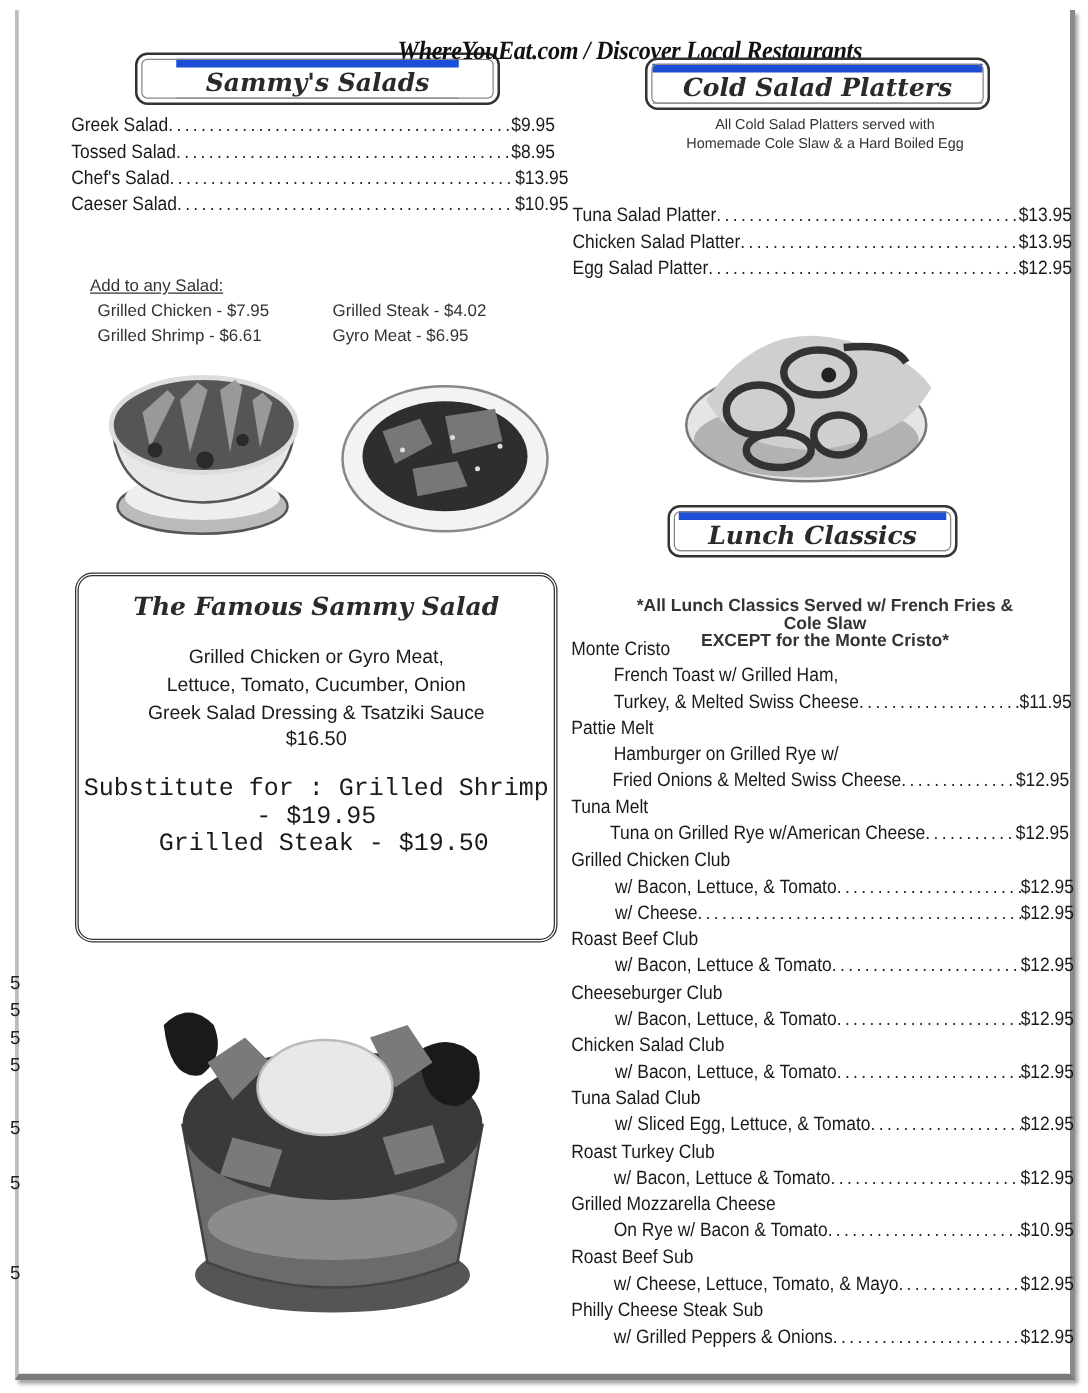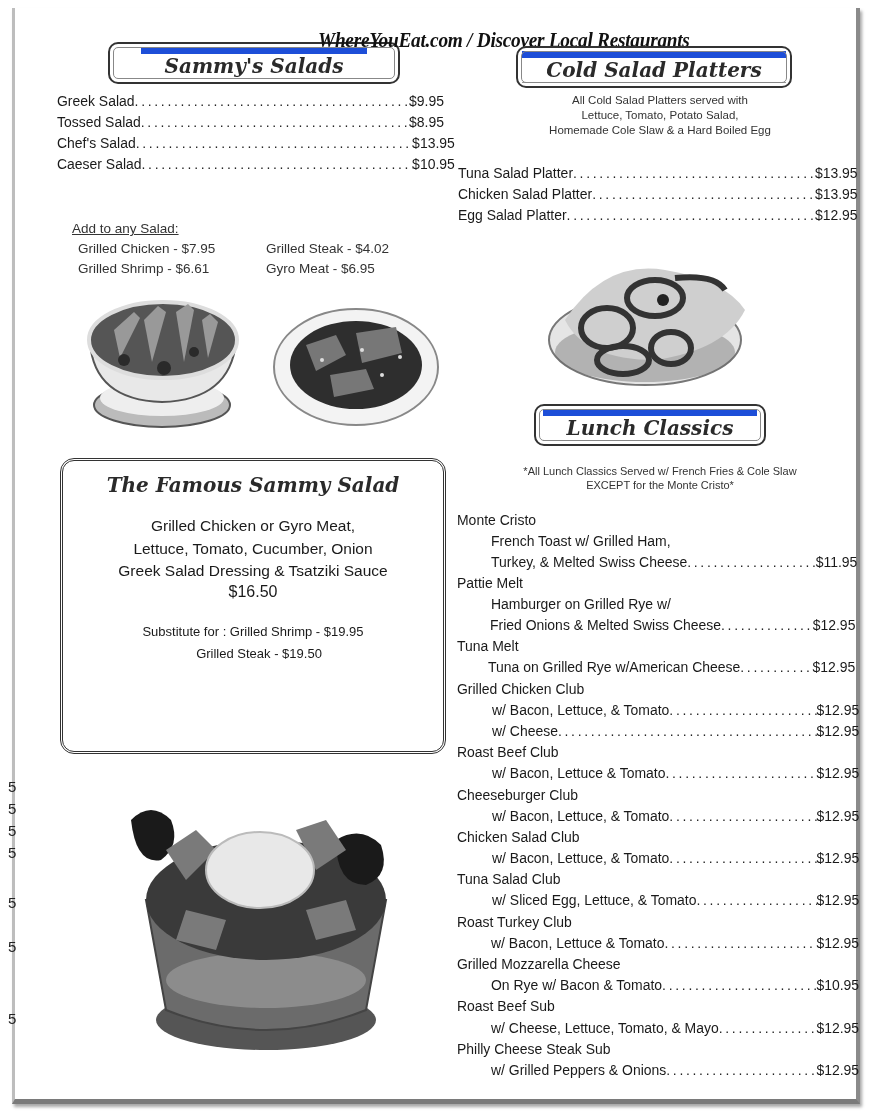--- a/index.html
+++ b/index.html
@@ -48,21 +48,21 @@
       position: absolute; left: 60px; top: 458px; width: 386px; height: 296px;
       border: 3px double #333; border-radius: 14px; background: #fff;
       text-align: center;
     }
     .famous .title {
       margin-top: 12px; font-family: "DejaVu Serif", serif; font-style: italic; font-weight: bold;
       font-size: 20px; color: #2a2a2a;
     }
     .famous .desc { margin-top: 18px; font-size: 15.5px; line-height: 22.5px; }
     .famous .price { font-size: 16px; }
-    .famous .sub { margin-top: 20px; font-size: 13px; line-height: 22px; }
+    .famous .sub { margin-top: 20px; font-size: 20px; line-height: 22px; font-family: Liberation Mono, monospace; }
     .lc-item { position: absolute; font-size: 15.5px; line-height: 21px; white-space: nowrap; transform: scaleX(0.9); transform-origin: left center; }
     .edge { position: absolute; left: 8px; font-size: 15px; color: #222; }
   </style>
 </head>
 <body>
 
 <div class="page"></div>
 
 <div class="edge" style="top:778px">5</div>
 <div class="edge" style="top:800px">5</div>
@@ -173,21 +173,20 @@
   <ellipse cx="134" cy="90" rx="54" ry="38" fill="#e8e8e8" stroke="#bbb" stroke-width="2"></ellipse>
 </svg>
 
 <div class="watermark">WhereYouEat.com / Discover Local Restaurants</div>
 
 <div class="banner" style="left:516px; top:46px; width:276px;">
   <span class="inner">Cold Salad Platters</span>
 </div>
 <div class="note" style="left:520px; top:93px; width:280px;">
   <div>All Cold Salad Platters served with</div>
-  <div>Lettuce, Tomato, Potato Salad,</div>
   <div>Homemade Cole Slaw &amp; a Hard Boiled Egg</div>
 </div>
 
 <div class="mline" style="left:458px; top:162px; width:444px;">
   <span class="name">Tuna Salad Platter</span>
     <span class="dots"></span>
     <span class="price">$13.95</span>
 </div>
 <div class="mline" style="left:458px; top:183px; width:444px;">
   <span class="name">Chicken Salad Platter</span>
@@ -210,21 +209,21 @@
     <ellipse cx="78" cy="100" rx="26" ry="14"></ellipse>
     <ellipse cx="126" cy="88" rx="20" ry="16"></ellipse>
     <path d="M130 18 q40 -4 50 12"></path>
   </g>
   <circle cx="118" cy="40" r="6" fill="#222"></circle>
 </svg>
 
 <div class="banner" style="left:534px; top:404px; width:232px;">
   <span class="inner">Lunch Classics</span>
 </div>
-<div class="note" style="left:500px; top:464px; width:320px; font-size:11px; line-height:14px;">
+<div class="note" style="left:500px; top:477px; width:320px; font-size:14px; line-height:14px;font-weight:bold;">
   <div>*All Lunch Classics Served w/ French Fries &amp; Cole Slaw</div>
   <div>EXCEPT for the Monte Cristo*</div>
 </div>
 
 <div class="lc-item" style="left:457px; top:509px;">Monte Cristo</div>
 <div class="lc-item" style="left:491px; top:530px;">French Toast w/ Grilled Ham,</div>
 <div class="mline" style="left:491px; top:551px; width:407px;">
   <span class="name">Turkey, &amp; Melted Swiss Cheese</span>
     <span class="dots"></span>
     <span class="price">$11.95</span>

